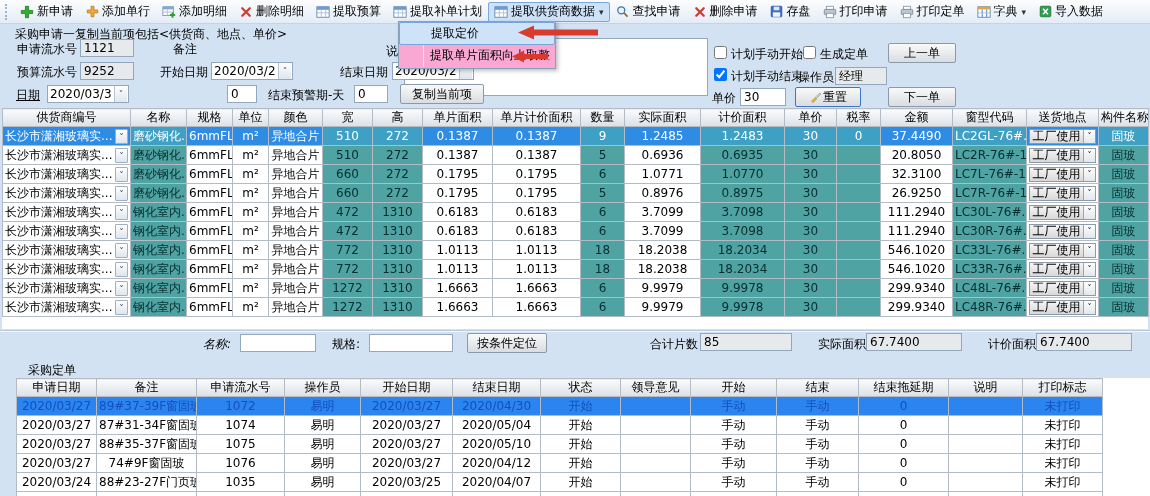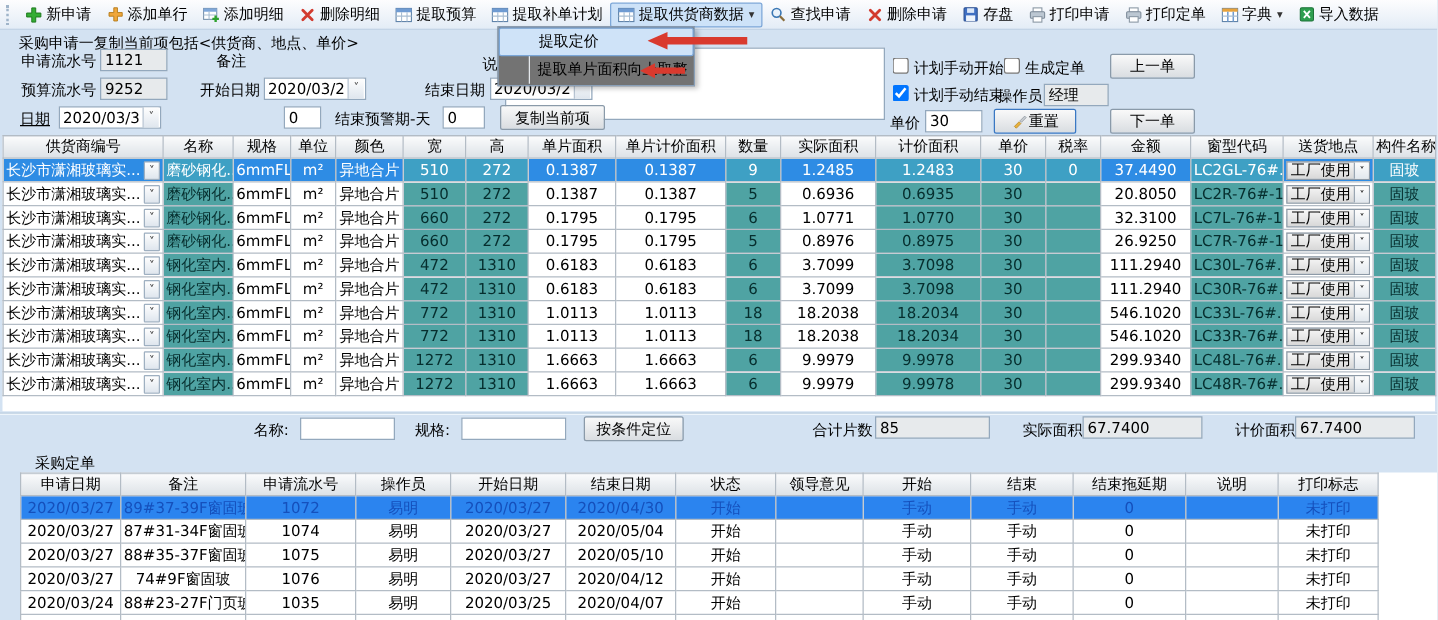--- a/index.html
+++ b/index.html
@@ -37,21 +37,21 @@
         background:linear-gradient(#f9f9f9,#d9dde1); border:1px solid #8a9aa9;
         border-radius:2px; font-size:12px; cursor:default; }
   .btn.focus{ border:1px solid #3a78c3; }
   .cbrow{ position:absolute; display:flex; gap:4px; height:16px; }
   .cbrow input{ width:13px; height:13px; }
   .notebox{ position:absolute; left:404px; top:14px; width:304px; height:58px;
             border:1px solid #93a8bd; background:#fff; resize:none; font-family:inherit; }
 
   
   .menu{ position:absolute; left:398px; top:21px; width:158px; z-index:50;
-         background:#737373; border:1px solid #8aa0b8; box-shadow:2px 2px 4px rgba(0,0,0,.25); }
+         background:#f9a8d4; border:1px solid #8aa0b8; box-shadow:2px 2px 4px rgba(0,0,0,.25); }
   .menu::before{ content:''; position:absolute; left:24px; top:1px; bottom:1px; width:1px; background:#e4e8ec; }
   .mitem{ position:relative; height:23px; line-height:21px; padding-left:31px;
           white-space:nowrap; cursor:default; }
   .mitem.hot{ background:#cfe3f8; border:1px solid #7aa6d8; border-radius:2px; }
   .ann{ position:absolute; z-index:60; }
 
   
   .panel-white{ position:absolute; background:#fff; }
   table{ border-collapse:collapse; table-layout:fixed; }
   th,td{ border:1px solid #b3bcc5; height:19px; overflow:hidden; white-space:nowrap;
@@ -573,21 +573,21 @@
               <i>工厂使用</i>
               <b>˅</b>
             </span>
           </td>
           <td class="teal">固玻</td>
         </tr>
       </tbody>
   </table>
 
   <div class="groove" style="top:330px;"></div>
-  <div class="lbl" style="left:203px;top:335px;position:absolute;">名称:</div>
+  <div class="lbl" style="left:203px;top:335px;position:absolute;font-style:italic;">名称:</div>
   <input class="fld" style="left: 240px; top: 334px; width: 76px; position: absolute;" value="">
   <div class="lbl" style="left:332px;top:335px;position:absolute;">规格:</div>
   <input class="fld" style="left: 369px; top: 334px; width: 84px; position: absolute;" value="">
   <div class="btn" style="left:467px;top:333px;width:80px;">按条件定位</div>
   <div class="lbl" style="left:650px;top:335px;position:absolute;">合计片数</div>
   <input class="fld ro" style="left: 700px; top: 333px; width: 92px; position: absolute;" value="85">
   <div class="lbl" style="left:818px;top:335px;position:absolute;">实际面积</div>
   <input class="fld ro" style="left: 866px; top: 333px; width: 96px; position: absolute;" value="67.7400">
   <div class="lbl" style="left:988px;top:335px;position:absolute;">计价面积</div>
   <input class="fld ro" style="left: 1036px; top: 333px; width: 96px; position: absolute;" value="67.7400">

